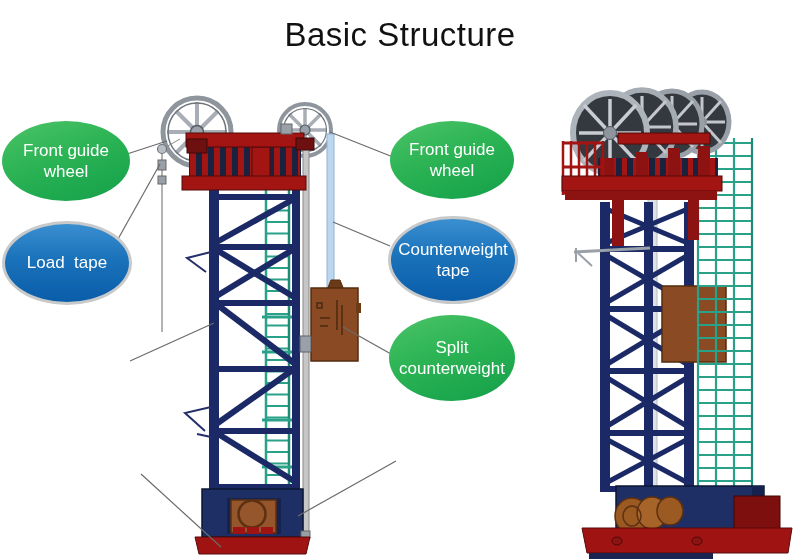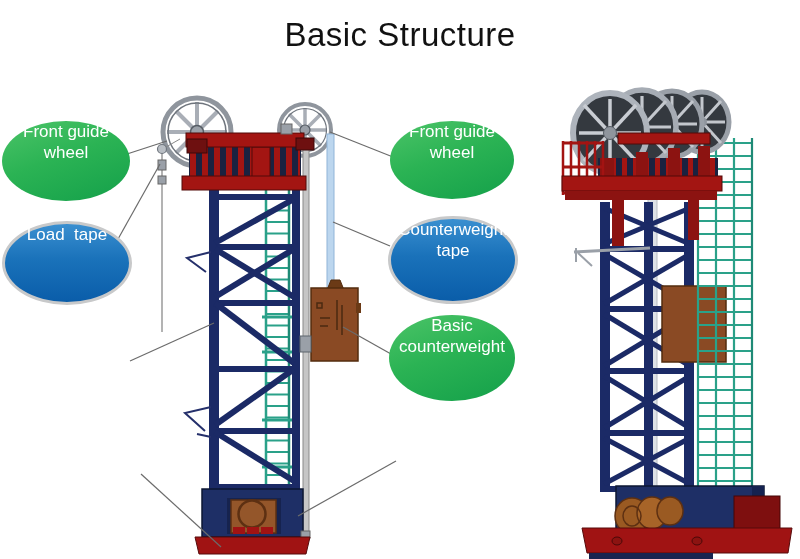--- a/index.html
+++ b/index.html
@@ -1,20 +1,20 @@
 <!DOCTYPE html>
 <html><head>
 <meta charset="utf-8">
 <style>
   html,body{margin:0;padding:0;}
   body{width:800px;height:559px;background:#ffffff;font-family:"Liberation Sans", sans-serif;overflow:hidden;}
   .stage{position:relative;width:800px;height:559px;background:#ffffff;}
   .title{position:absolute;top:16px;left:0;width:800px;text-align:center;font-size:33px;color:#111;letter-spacing:0.5px;}
   .canvas{position:absolute;top:0;left:0;}
-  .bubble{position:absolute;border-radius:50%;display:flex;align-items:flex-start;justify-content:center;text-align:center;}
+  .bubble{position:absolute;border-radius:50%;display:flex;align-items:center;justify-content:center;text-align:center;}
   .bubble.green{background:linear-gradient(160deg,#4cc468 0%,#2bb354 45%,#14a04a 100%);}
   .bubble.blue{background:linear-gradient(180deg,#3a8fd0 0%,#1a72ba 45%,#0a5da9 100%);border:3px solid #c8c9ca;}
   .bubble-text{color:#ffffff;font-size:17px;line-height:1.25;white-space:pre-wrap;}
 </style>
 </head>
 <body>
 
 <div class="stage">
 
   <div class="title">Basic Structure</div>
@@ -291,17 +291,17 @@
 
   <div class="bubble green" style="left:390px;top:121px;width:124px;height:78px">
     <span class="bubble-text">Front guide
 wheel</span>
   </div>
   <div class="bubble blue" style="left:388px;top:216px;width:124px;height:82px">
     <span class="bubble-text">Counterweight
 tape</span>
   </div>
   <div class="bubble green" style="left:389px;top:315px;width:126px;height:86px">
-    <span class="bubble-text">Basic
+    <span class="bubble-text">Split
 counterweight</span>
   </div>
 
 </div>
 
 </body></html>

